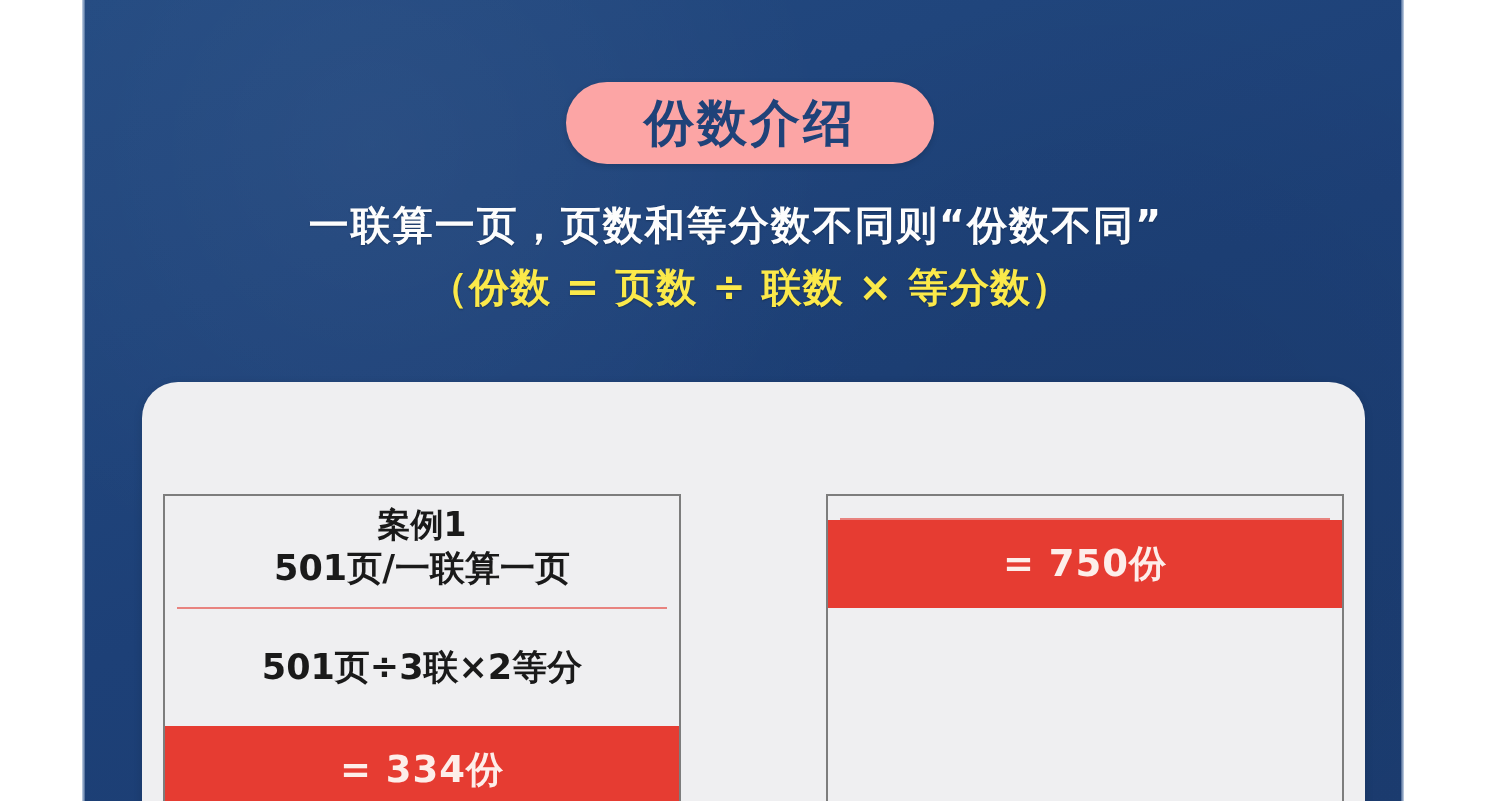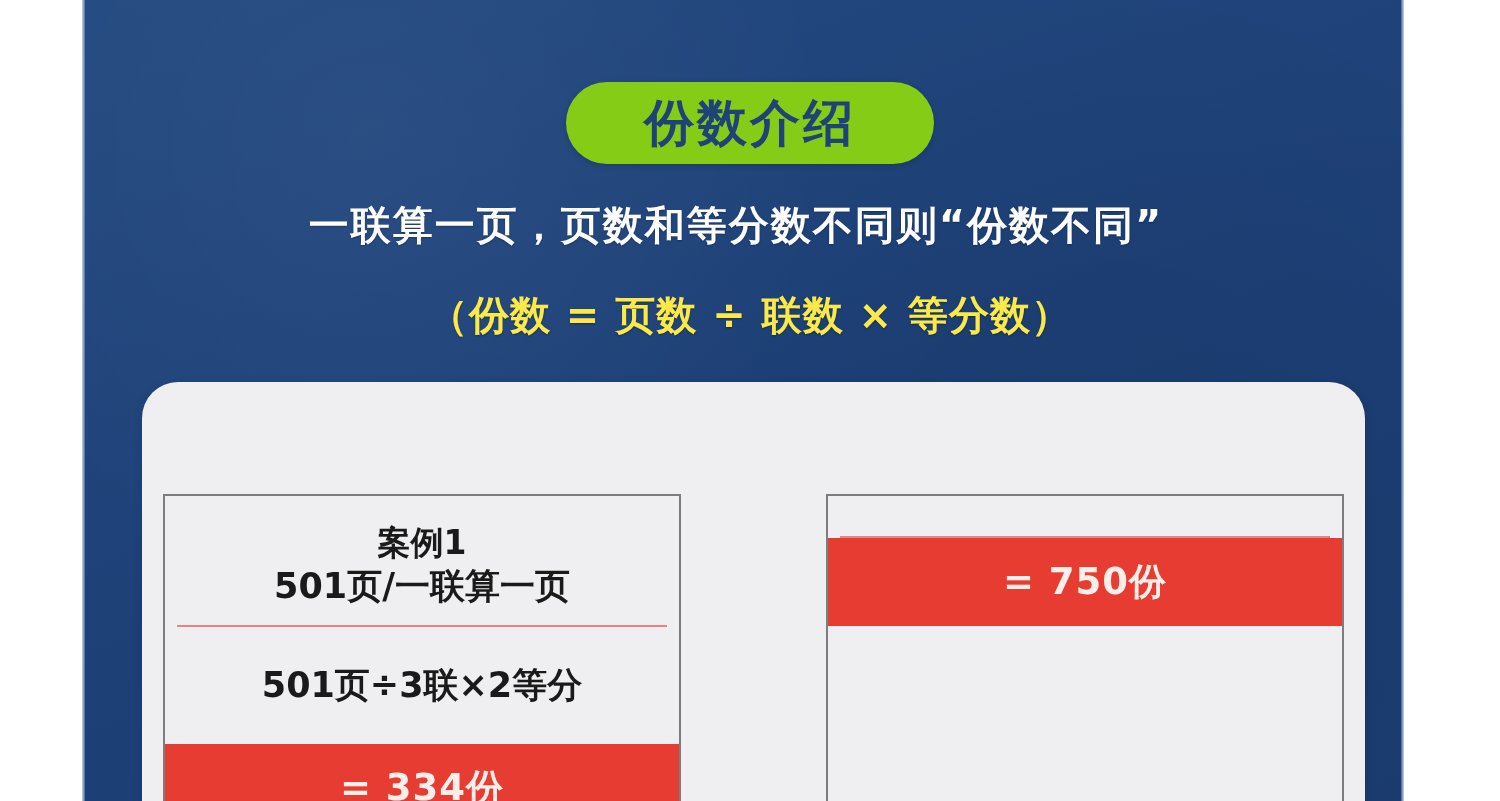--- a/index.html
+++ b/index.html
@@ -58,21 +58,21 @@
   .panel-edge-right { left: 1401px; background: linear-gradient(to left, rgba(210,222,238,0.95), rgba(150,175,208,0.35)); }
 
   
   .title-pill {
     position: absolute;
     left: 50%;
     transform: translateX(-50%);
     top: 82px;
     width: 368px;
     height: 82px;
-    background: #84cc16;
+    background: #fca5a5;
     border-radius: 46px;
     display: flex;
     align-items: center;
     justify-content: center;
     box-shadow: 0 2px 6px rgba(0,0,0,0.16);
   }
   .title-pill-text {
     font-family: "DejaVu Sans", "Liberation Sans", sans-serif;
     font-size: 50px;
     font-weight: bold;
@@ -95,21 +95,21 @@
     color: #fdfdfd;
     letter-spacing: 2px;
     white-space: nowrap;
     text-shadow: 0 1px 2px rgba(0,0,0,0.25);
   }
 
   
   .formula {
     position: absolute;
     left: 0;
-    top: 288px;
+    top: 260px;
     width: 1500px;
     text-align: center;
     font-family: "DejaVu Sans", "Liberation Sans", sans-serif;
     font-size: 40px;
     font-weight: bold;
     color: #fbe94a;
     letter-spacing: 1px;
     white-space: nowrap;
     text-shadow: 0 1px 2px rgba(0,0,0,0.3);
   }
@@ -137,21 +137,21 @@
 
   .case-box {
     width: 518px;
     border: 2px solid #7d7d7d;
     background: #efeff1;
     box-sizing: border-box;
     overflow: hidden;
   }
 
   .case-head {
-    padding: 26px 10px 10px 10px;
+    padding: 8px 10px 10px 10px;
     text-align: center;
   }
   .case-title {
     font-family: "DejaVu Sans", "Liberation Sans", sans-serif;
     font-size: 33px;
     font-weight: bold;
     color: #1a1a1a;
     line-height: 1.25;
     white-space: nowrap;
   }

